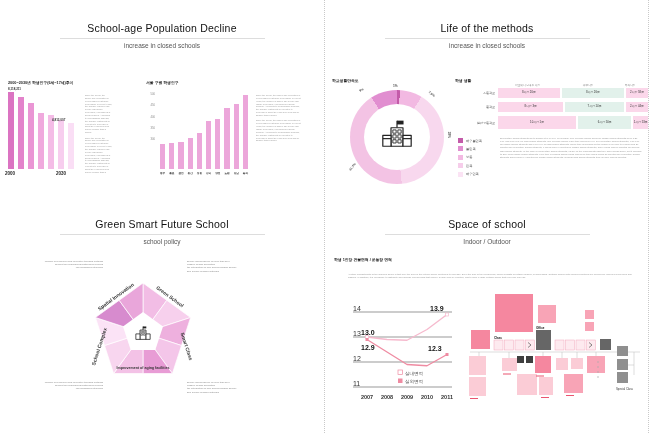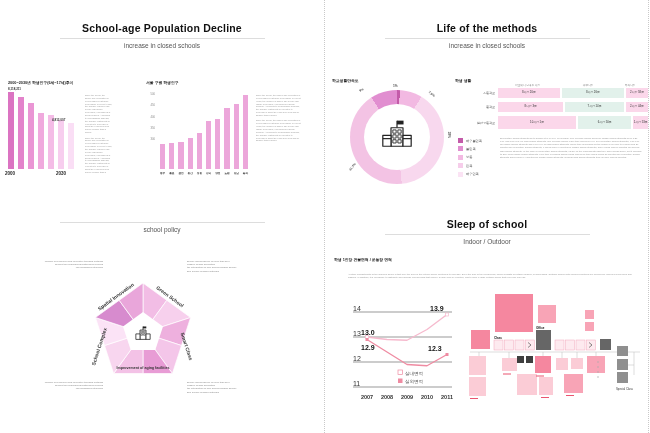--- a/index.html
+++ b/index.html
@@ -1,20 +1,20 @@
 <!DOCTYPE html>
 <html><head>
 <meta charset="utf-8">
 <style>
   html,body{margin:0;padding:0;background:#fff;}
   .canvas{position:relative;width:650px;height:433px;background:#fff;overflow:hidden;
           font-family:"Liberation Sans",sans-serif;color:#222;}
   .sep{position:absolute;top:0;height:433px;border-left:1px dotted #c9c9c9;}
   .qhead{position:absolute;width:240px;text-align:center;}
-  .qtitle{font-size:10.5px;font-weight:bold;color:#111;letter-spacing:.2px;}
+  .qtitle{font-size:10.5px;font-weight:normal;color:#111;letter-spacing:.2px;}
   .qline{border-bottom:1px solid #ddd;width:205px;margin:4px auto 3px;height:0;}
   .qsub{font-size:6.5px;color:#555;}
   .mini-title{position:absolute;font-size:3.8px;font-weight:bold;color:#222;white-space:nowrap;}
   .tiny-val{position:absolute;font-size:3px;font-weight:bold;color:#333;}
   .bars{position:absolute;display:flex;align-items:flex-end;gap:4px;}
   .bars>div{flex:1;}
   .axis-lab{position:absolute;font-size:4.5px;font-weight:bold;color:#222;}
   .para{position:absolute;font-size:2.2px;line-height:1.3;color:#999;overflow:hidden;}
   .para p{margin:0 0 2.5px 0;}
   .yticks{position:absolute;display:flex;flex-direction:column;justify-content:space-between;}
@@ -200,20 +200,21 @@
           <div class="cell" style="flex-grow: 113; background: rgb(251, 215, 234);">1시간 53분</div>
         </div>
       </div>
     </div>
 
   <div class="para" style="left:500px;top:137px;width:142px;height:48px;font-size:2.4px;">
     <p>Elementary school students go to school at 8:40 a.m. on average. The average school hours for middle school students were 8:27 a.m. and 8:06 a.m. for high school students. The average school leave time was 2:00 p.m. for elementary school students, 4:00 p.m. for middle school students and 9:00 p.m. for high school students. Sleep time decreased as the school level rose to 8 hours and 26 minutes for elementary school students, 7 hours and 14 minutes for middle school students, and 6 hours and 50 minutes for general high school students. In the case of elementary school students, 62.2% of the respondents said they had enough sleep, but it plunged to 30% from middle school students. Free time excluding school hours and sleep time was 2 hours 58 minutes for elementary school students and 2 hours 44 minutes for middle school students. Regular high school students took an hour and 53 minutes.</p>
   </div>
 
   <div class="qhead" style="left:42px;top:218px;">
+    <div class="qtitle">Green Smart Future School</div>
     <div class="qline"></div>
     <div class="qsub">school policy</div>
   </div>
 
   <div class="note" style="left:28px;top:260px;width:75px;text-align:right;">Linkage of curriculum and innovative teaching methods
 Support for personalized/customized learning
 User Engagement Design</div>
   <div class="note" style="left:187px;top:260px;width:78px;text-align:left;">Energy independence of more than 30%
 Passive design application
 the introduction of new and Renewable Energy
@@ -256,21 +257,21 @@
           <rect x="-3.8" y="-7" width="3" height="3"></rect>
             <rect x="0.8" y="-7" width="3" height="3"></rect>
           <rect x="-3.8" y="-2.5" width="3" height="3"></rect>
             <rect x="0.8" y="-2.5" width="3" height="3"></rect>
         </g>
       </g>
     </g>
   </svg>
 
   <div class="qhead" style="left:367px;top:218px;">
-    <div class="qtitle">Sleep of school</div>
+    <div class="qtitle">Space of school</div>
     <div class="qline"></div>
     <div class="qsub">Indoor / Outdoor</div>
   </div>
 
   <div class="mini-title" style="left:334px;top:257px;">학생 1인당 건물면적 / 운동장 면적</div>
   <div class="para" style="left:348px;top:273px;width:290px;height:14px;font-size:2.4px;">
     <p>Another characteristic of the school's space is that only the area of the interior space continues to increase. Even the size of the playground, which consists of outdoor spaces, is decreasing. Outdoor spaces with various functions are needed for various experiences and classes. In addition, it is necessary to distribute and arrange playgrounds that occupy a large area by function, and to have a large outdoor space that everyone can use.</p>
   </div>
 
   <svg id="lc" class="svgabs" style="left:340px;top:296px;" width="118" height="106" viewBox="0 0 118 106">

